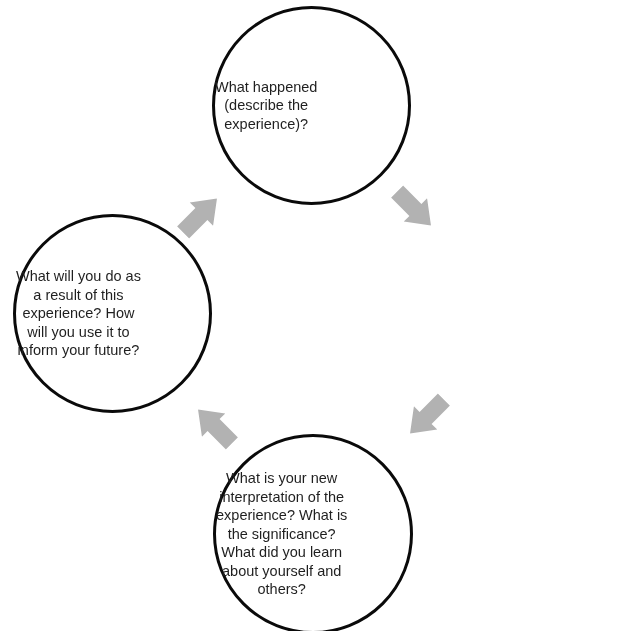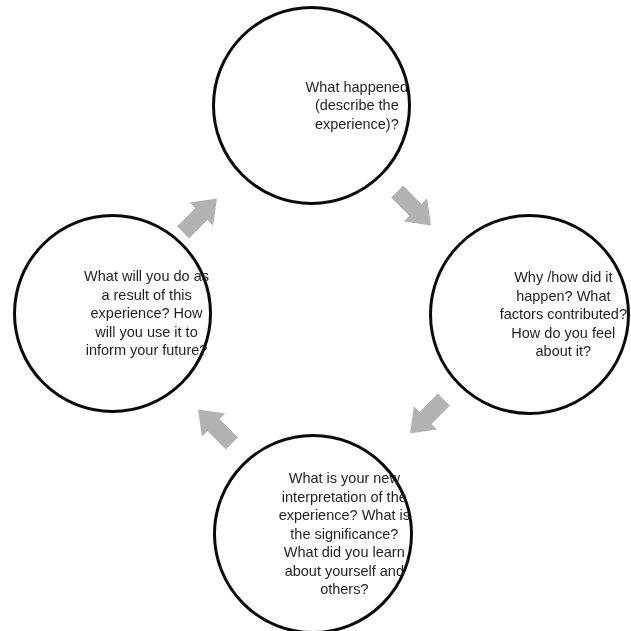--- a/index.html
+++ b/index.html
@@ -16,21 +16,21 @@
     overflow: hidden;
   }
   .node {
     position: absolute;
     box-sizing: border-box;
     border: 3px solid #0a0a0a;
     border-radius: 50%;
     background: #ffffff;
     display: flex;
     align-items: center;
-    justify-content: flex-end;
+    justify-content: flex-start;
   }
   .node-text {
     font-size: 14.5px;
     line-height: 18.5px;
     color: #1f1f1f;
     text-align: center;
     white-space: pre-line;
     max-width: 180px;
   }
   #node-top    { left: 212px; top: 6px;   width: 199px; height: 199px; }
@@ -53,27 +53,20 @@
 <body>
 
 <div class="canvas">
 
   <div class="node" id="node-top">
     <div class="node-text">What happened
 (describe the
 experience)?</div>
   </div>
 
-  <div class="node" id="node-right">
-    <div class="node-text">Why /how did it
-happen?  What
-factors contributed?
-How do you feel
-about it?</div>
-  </div>
 
   <div class="node" id="node-bottom">
     <div class="node-text">What is your new
 interpretation of the
 experience?  What is
 the significance?
 What did you learn
 about yourself and
 others?</div>
   </div>

